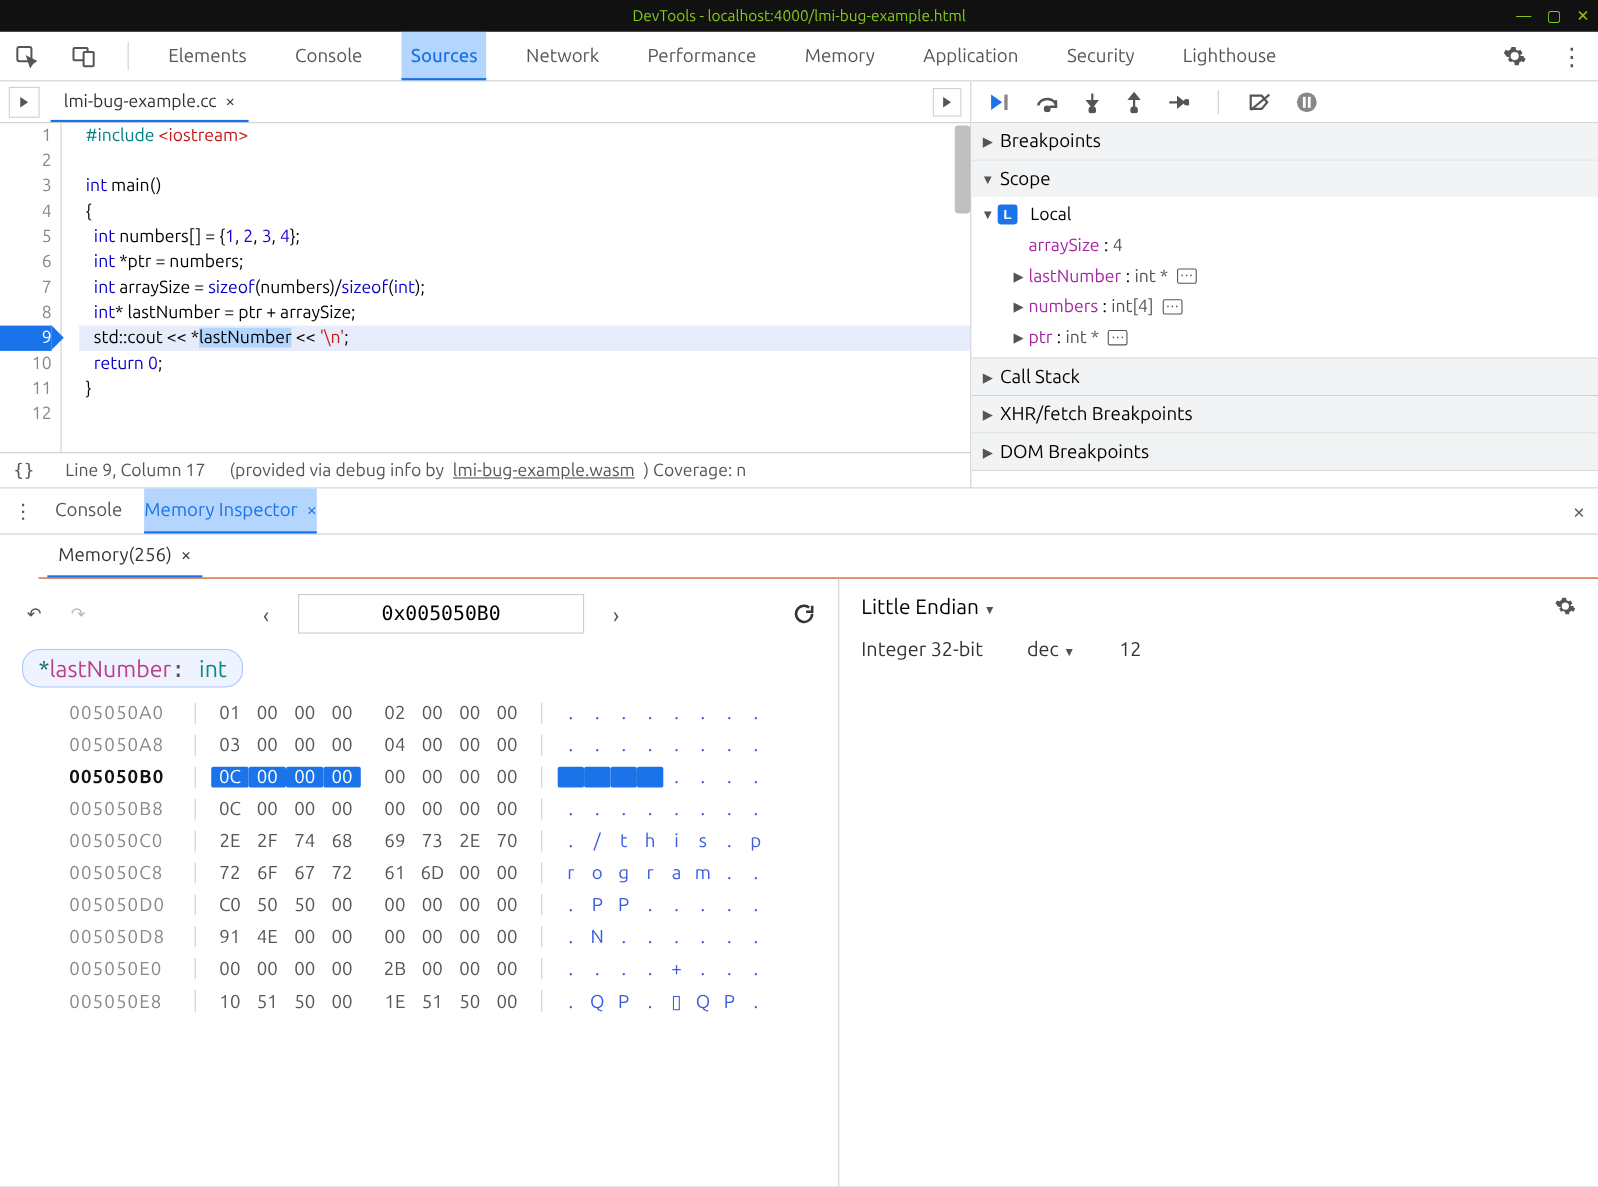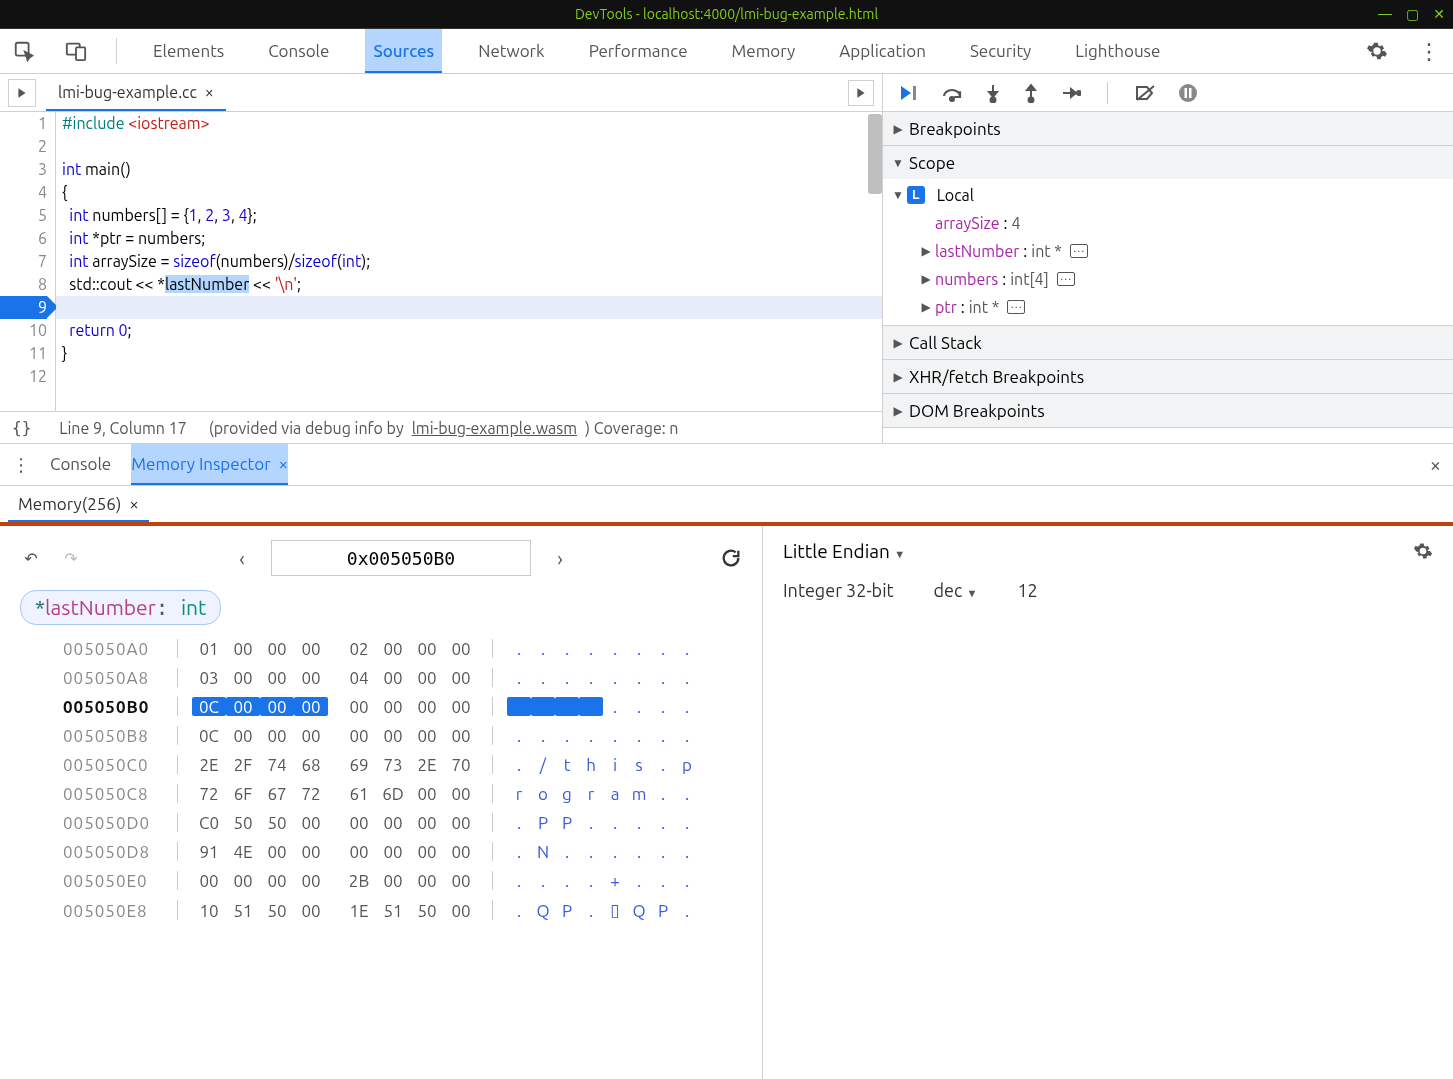--- a/index.html
+++ b/index.html
@@ -14,21 +14,21 @@
 .tabbar .tab.sel { color: #1a73e8; border-bottom-color: #1a73e8; font-weight: 500; }
 .divider { width: 1px; background: #d0d0d0; height: 26px; }
 .upper { flex: 0 0 370px; display: flex; border-bottom: 1px solid #d0d0d0; }
 .left { flex: 1; display: flex; flex-direction: column; border-right: 1px solid #d0d0d0; }
 .filetabs { height: 38px; display: flex; align-items: center; border-bottom: 1px solid #d0d0d0; font-size: 16px; padding: 0 8px; }
 .filetabs .ft { display: flex; align-items: center; gap: 8px; height: 100%; padding: 0 12px; border-bottom: 2px solid #1a73e8; color: #333; }
 .filetabs .actionbox { margin-left: auto; width: 26px; height: 26px; border: 1px solid #d0d0d0; display: flex; align-items: center; justify-content: center; }
 .code { flex: 1; display: flex; font-family: "DejaVu Sans Mono", Consolas, monospace; font-size: 16px; position: relative; }
 .gutter { width: 56px; text-align: right; padding-right: 8px; color: #888; border-right: 1px solid #d0d0d0; }
 .gutter div { height: 23px; line-height: 23px; }
-.codebody { flex: 1; position: relative; }
+.codebody { flex: 1; position: relative; margin-left: 16px; }
 .codebody .line { height: 23px; line-height: 23px; padding-left: 6px; white-space: pre; }
 .hl-line { position: absolute; left: 0; right: 0; height: 23px; background: #e7ecfb; }
 .hl-gutter { background: #1a73e8; color: #fff; position: relative; }
 .hl-gutter::after { content: ""; position: absolute; right: -11px; top: 0; border-left: 11px solid #1a73e8; border-top: 11.5px solid transparent; border-bottom: 11.5px solid transparent; }
 .scrollthumb { position: absolute; right: 0; top: 2px; width: 14px; height: 80px; background: rgba(0,0,0,0.25); border-radius: 3px; }
 .tok-red { color: #c41a16; } .tok-blue { color: #0b00c9; } .tok-teal { color: #008080; } .tok-num { color: #1c00cf; }
 .sel { background: #b4d5fe; }
 .status { height: 32px; border-top: 1px solid #d0d0d0; display: flex; align-items: center; padding: 0 12px; font-size: 16px; color: #555; gap: 8px; overflow: hidden; white-space: nowrap; }
 .status a { color: #555; text-decoration: underline; }
 .right { width: 570px; display: flex; flex-direction: column; font-size: 17px; }
@@ -41,21 +41,21 @@
 .srow { display: flex; align-items: center; height: 28px; gap: 4px; font-family: "DejaVu Sans Mono", Consolas, monospace; font-size: 16px; }
 .tri { width: 10px; display: inline-flex; justify-content: center; color: #555; font-size: 12px; }
 .badge { display: inline-flex; width: 18px; height: 18px; background: #1a73e8; color: #fff; font-size: 12px; align-items: center; justify-content: center; border-radius: 3px; font-weight: bold; font-family: sans-serif; }
 .varname { color: #a626a4; } .vartype { color: #555; }
 .memicon { display:inline-block; width: 18px; height: 14px; border: 1.5px solid #555; border-radius: 2px; position: relative; margin-left: 4px;}
 .memicon::after{content:"…"; position:absolute; top:-4px; left:2px; font-size:12px; color:#555;}
 .drawertabs { height: 42px; display: flex; align-items: center; border-bottom: 1px solid #d0d0d0; padding: 0 12px; font-size: 17px; color: #555; gap: 20px; }
 .drawertabs .dtab { height: 100%; display: flex; align-items: center; gap: 8px; border-bottom: 2px solid transparent; }
 .drawertabs .dtab.sel { color: #1a73e8; border-bottom-color: #1a73e8; }
 .drawertabs .spacer { flex:1; }
-.memtabs { height: 40px; display: flex; align-items: center; border-bottom: 4px solid #c2410c; padding: 0 8px; font-size: 17px; color: #333; }
+.memtabs { height: 40px; display: flex; align-items: center; border-bottom: 1px solid #c2410c; padding: 0 8px; font-size: 17px; color: #333; margin-left: 35px; }
 .memtabs .mt { display:flex; align-items:center; gap:8px; height:100%; padding: 0 10px; border-bottom:2px solid #1a73e8; }
 .membody { flex:1; display: flex; }
 .memleft { flex:1; padding: 14px 20px; display:flex; flex-direction:column; gap:14px; border-right:1px solid #d0d0d0; }
 .memhead { display:flex; align-items:center; gap:18px; }
 .memhead input { width: 260px; height: 36px; text-align:center; font-size:18px; font-family: monospace; border:1px solid #ccc; }
 .memhead .ib { width:22px; height:22px; display:flex; align-items:center; justify-content:center; color:#555; }
 .memhead .grow { flex:1; }
 .chip { border:1px solid #a8c7fa; background:#eef3ff; border-radius:16px; padding: 4px 14px; font-family: monospace; font-size:21px; color:#555; align-self:flex-start; }
 .chip .star { color: #0b6b5c; } .chip .vn { color:#b94086; } .chip .tp { color:#0b8c7e;}
 .hexgrid { font-family: monospace; font-size: 17px; color:#555; display:flex; flex-direction:column; gap:10px; }
@@ -153,22 +153,22 @@
         </div>
         <div class="codebody">
           <div class="hl-line" style="top:184px;"></div>
           <div class="line"><span class="tok-teal">#include</span> <span class="tok-red">&lt;iostream&gt;</span></div>
           <div class="line"></div>
           <div class="line"><span class="tok-blue">int</span> main()</div>
           <div class="line">{</div>
           <div class="line">  <span class="tok-blue">int</span> numbers[] = {<span class="tok-num">1</span>, <span class="tok-num">2</span>, <span class="tok-num">3</span>, <span class="tok-num">4</span>};</div>
           <div class="line">  <span class="tok-blue">int</span> *ptr = numbers;</div>
           <div class="line">  <span class="tok-blue">int</span> arraySize = <span class="tok-blue">sizeof</span>(numbers)/<span class="tok-blue">sizeof</span>(<span class="tok-blue">int</span>);</div>
+          <div class="line">  <span class="tok-blue">int</span>* lastNumber = ptr + arraySize;</div>
           <div class="line" style="position:relative;">  std::cout &lt;&lt; *<span class="sel">lastNumber</span> &lt;&lt; <span class="tok-red">'\n'</span>;</div>
-          <div class="line">  <span class="tok-blue">int</span>* lastNumber = ptr + arraySize;</div>
           <div class="line">  <span class="tok-blue">return</span> <span class="tok-num">0</span>;</div>
           <div class="line">}</div>
           <div class="line"></div>
           <div class="scrollthumb"></div>
         </div>
       </div>
       <div class="status">
         <span style="font-family:monospace;">{}</span>
         <span style="width:12px;"></span>
         <span>Line 9, Column 17</span>

